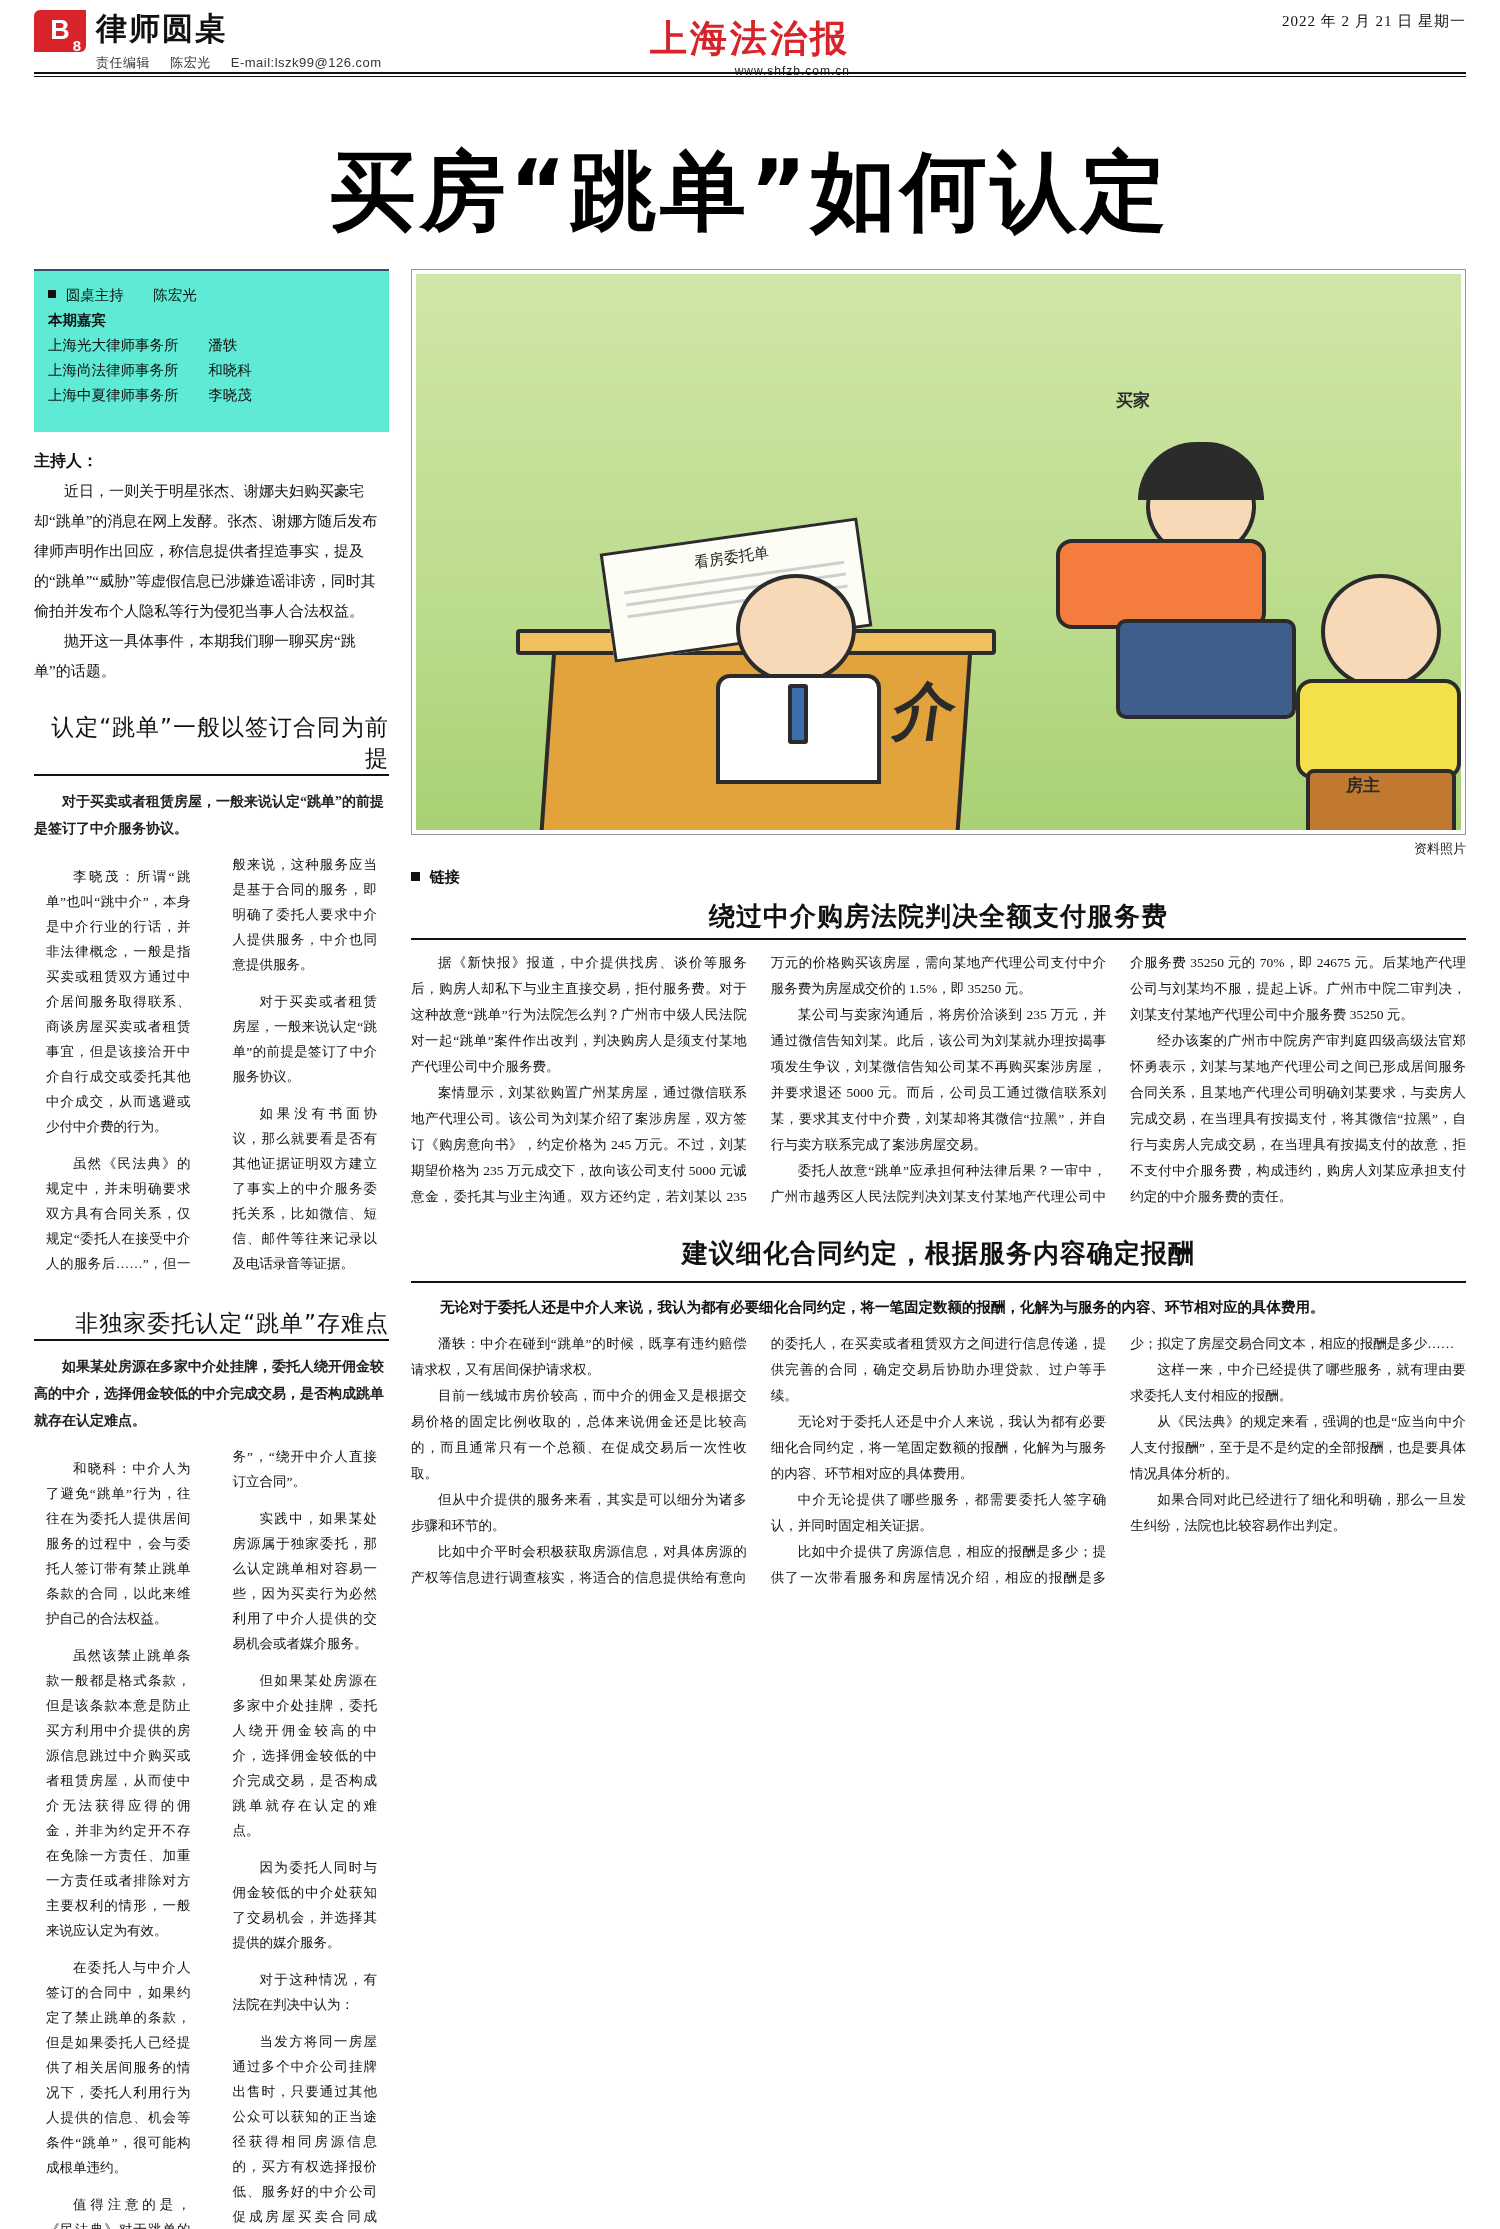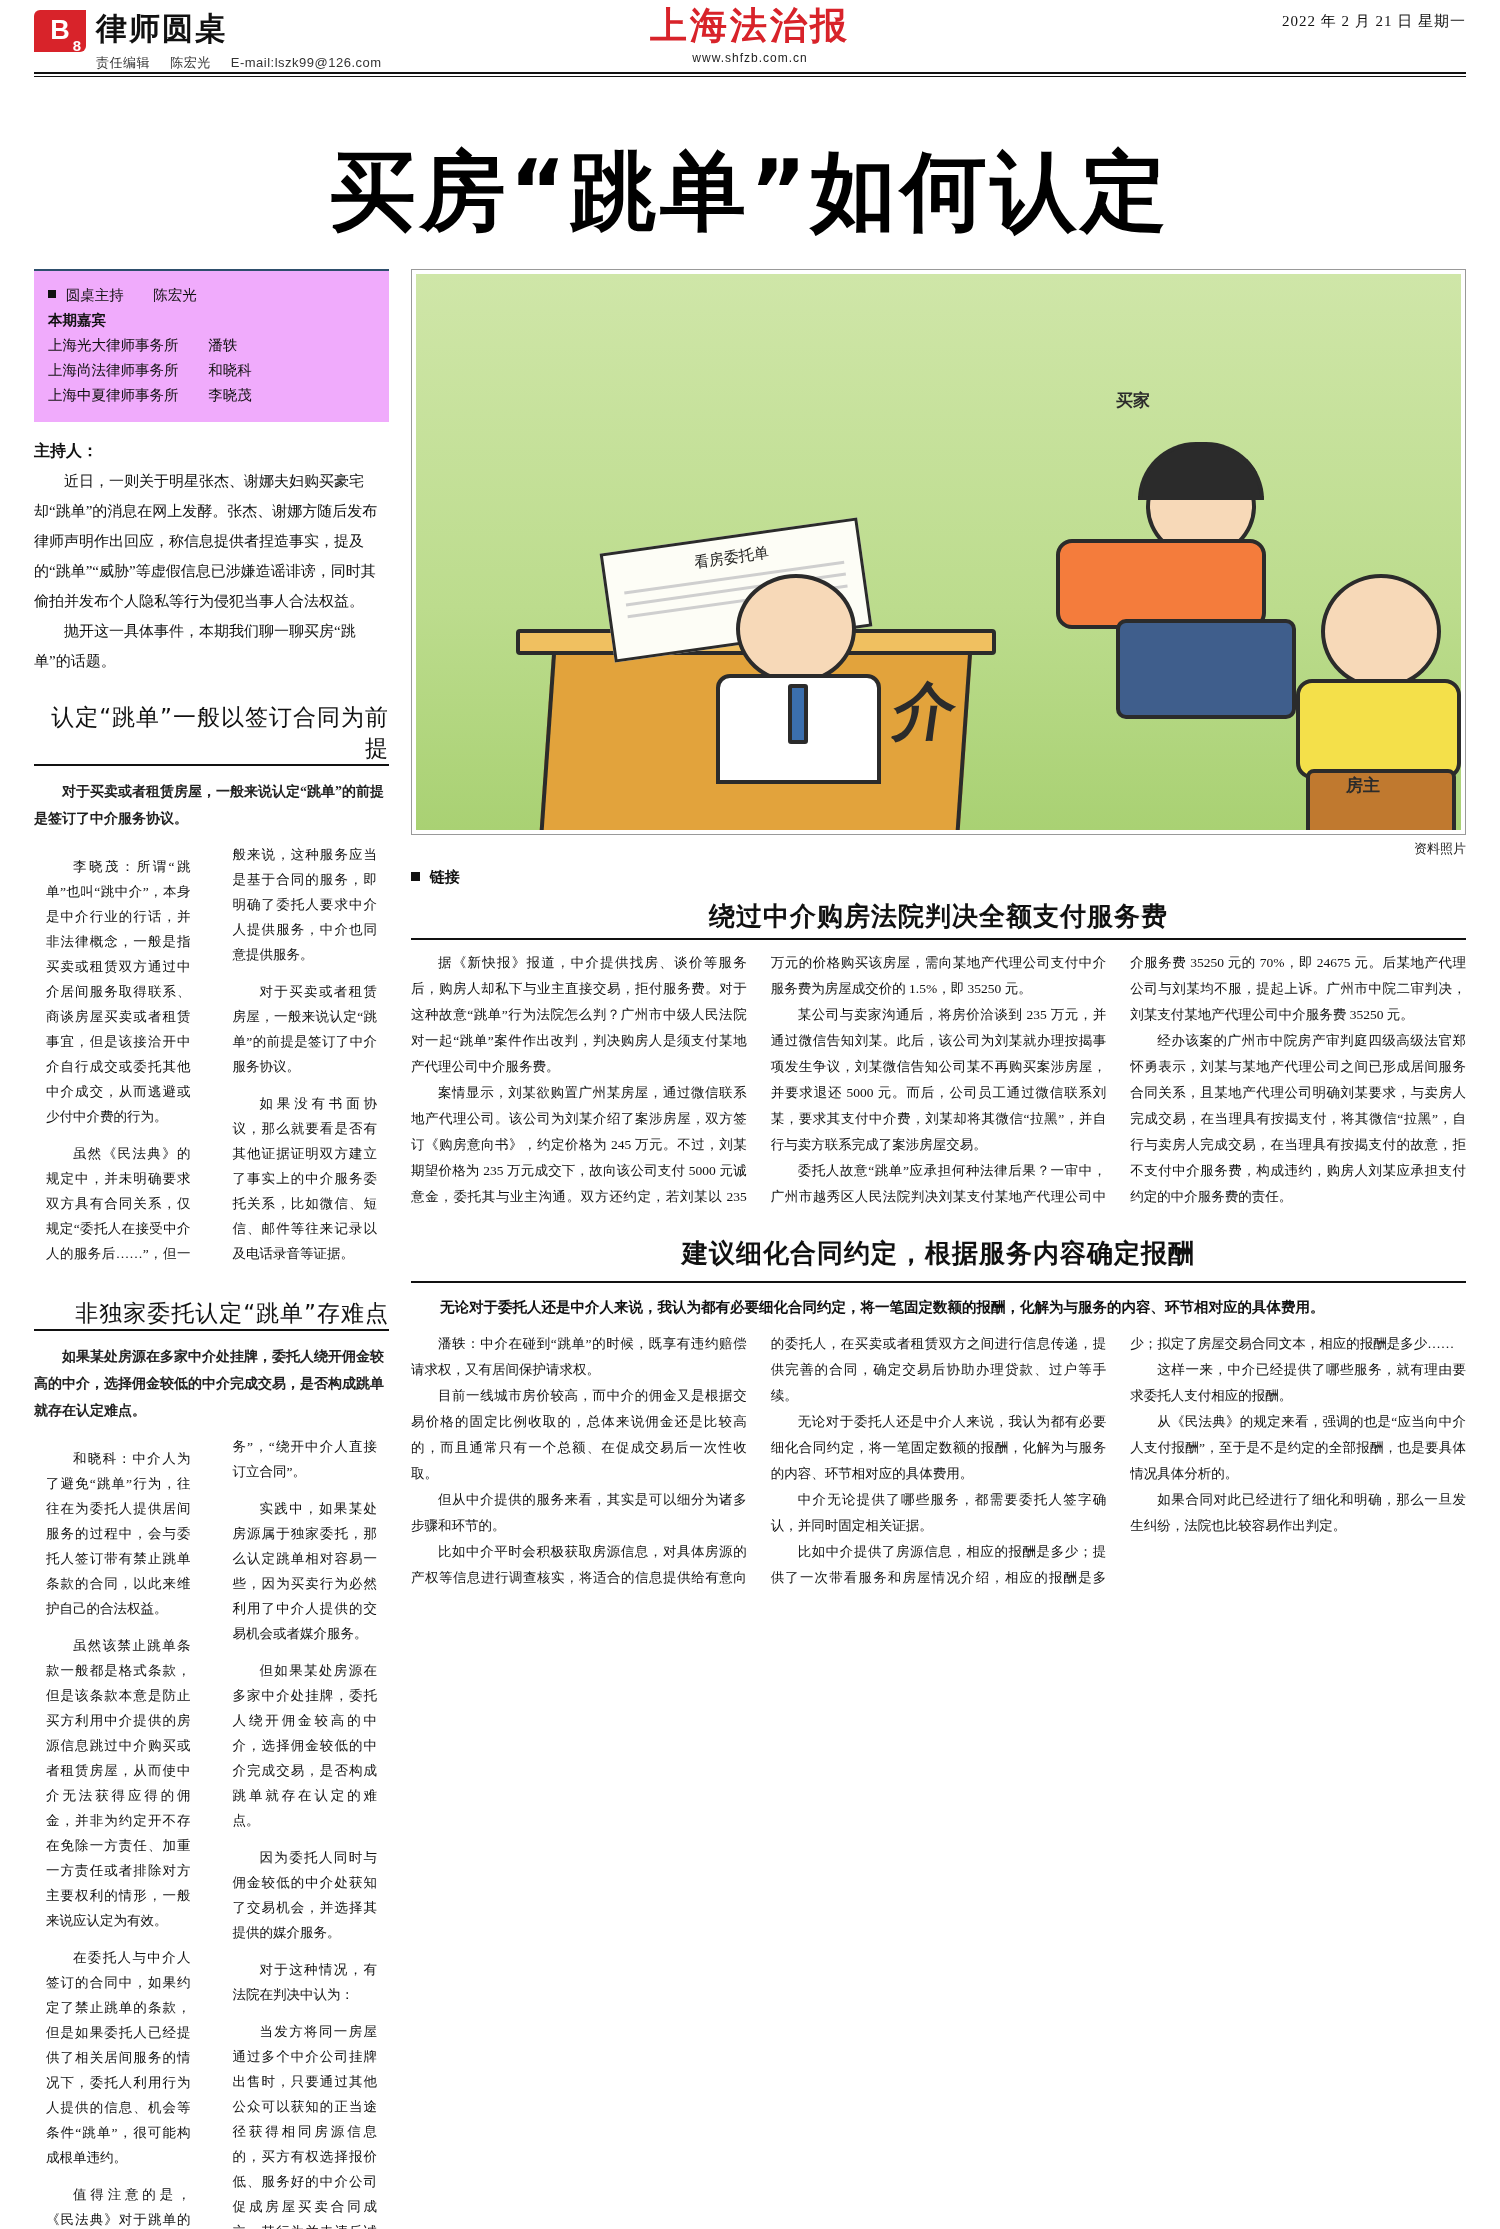--- a/index.html
+++ b/index.html
@@ -28,21 +28,21 @@
   .mh-title-wrap { margin-left:10px; }
   .mh-title {
     font-family:"DejaVu Sans", sans-serif; font-weight:bold; font-size:31px;
     letter-spacing:2px; line-height:40px; color:#111;
   }
   .mh-sub {
     font-size:13px; color:#333; margin-top:6px; letter-spacing:.5px;
     font-family:"Liberation Sans", sans-serif;
   }
   .mh-sub span { margin-right:16px; }
-  .mh-center { position:absolute; left:50%; transform:translateX(-50%); top:4px; text-align:center; }
+  .mh-center { position:absolute; left:50%; transform:translateX(-50%); top:17px; text-align:right; }
   .paper-name {
     font-family:"DejaVu Sans", sans-serif;
     font-weight:bold; font-size:37px; color:#d8232a; letter-spacing:3px;
     line-height:44px;
   }
   .paper-url { font-size:12px; color:#222; letter-spacing:1px; font-family:"Liberation Sans", sans-serif; margin-top:3px;}
   .mh-right { position:absolute; right:0; top:12px; font-size:15px; color:#111; letter-spacing:1px; }
   .mh-rule { position:absolute; left:34px; right:34px; top:72px; height:2px; background:#111; }
   .mh-rule2 { position:absolute; left:34px; right:34px; top:76px; height:1px; background:#111; }
 
@@ -57,22 +57,22 @@
     color:#000;
   }
 
   
   .body-wrap { display:flex; gap:22px; }
   .col-left { width:355px; }
   .col-right { width:1055px; }
 
   
   .host-box {
-    background:#f0abfc; border-top:2px solid #2e4f6d;
-    padding:12px 14px 14px; font-size:14.5px; line-height:25px; color:#111;
+    background:#5eead4; border-top:2px solid #2e4f6d;
+    padding:12px 14px 24px; font-size:14.5px; line-height:25px; color:#111;
   }
   .host-box .sq { display:inline-block; width:8px; height:8px; background:#111; margin-right:6px; vertical-align:2px;}
   .host-box .b { font-weight:bold; }
   .host-box .name { margin-left:26px; }
 
   .intro { margin-top:14px; font-size:15px; line-height:30px; }
   .intro .lead { font-weight:bold; font-size:16px; }
   .intro p { margin:0; text-indent:2em; }
   .intro p.noind { text-indent:0; }
 

